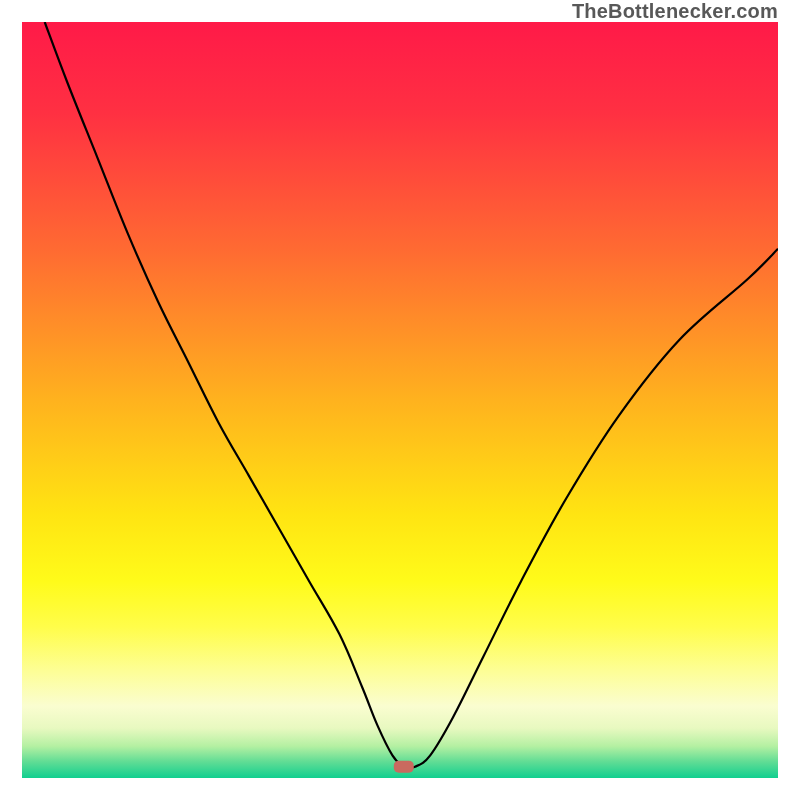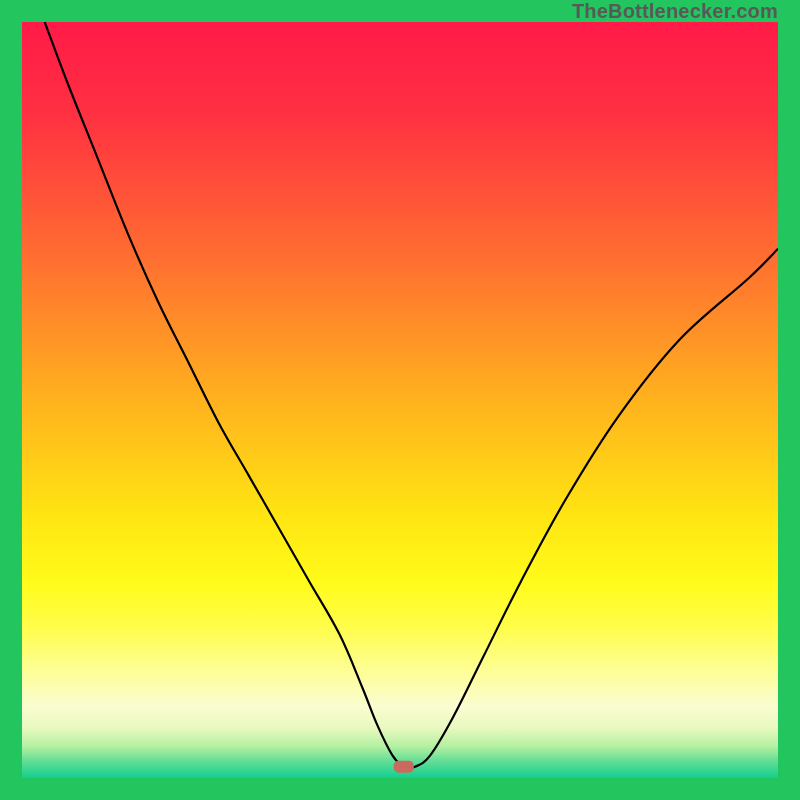--- a/index.html
+++ b/index.html
@@ -11,21 +11,21 @@
     overflow: hidden;
     position: relative;
     font-family: Arial, Helvetica, sans-serif;
   }
   .frame {
     position: absolute;
     top: 0;
     left: 0;
     width: 800px;
     height: 800px;
-    background: #22c55e;
+    background: #ffffff;
   }
   .plot-area {
     position: absolute;
     top: 22px;
     left: 22px;
     width: 756px;
     height: 756px;
     overflow: hidden;
   }
   .gradient-bg {

